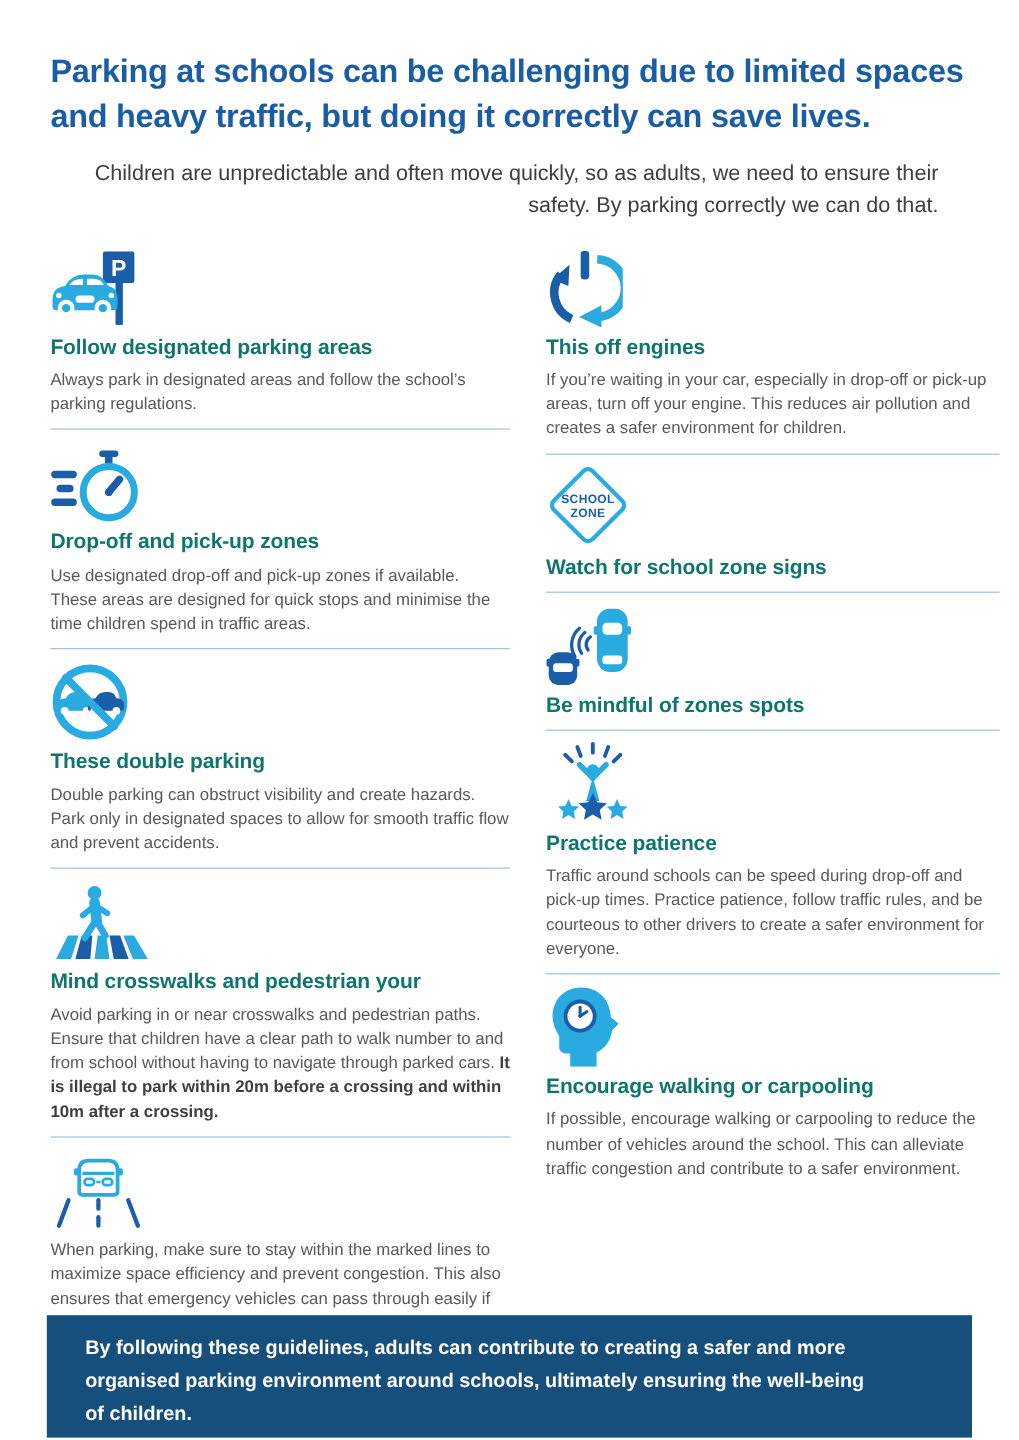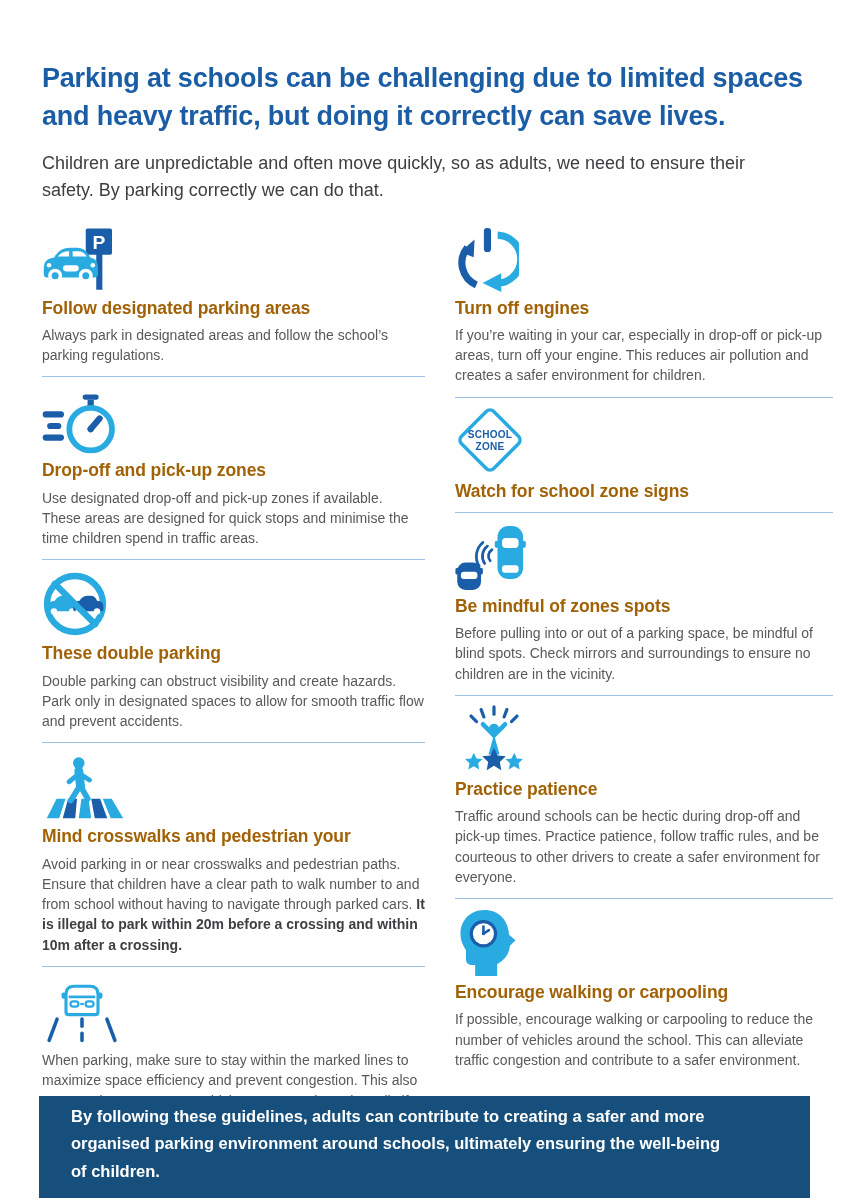--- a/index.html
+++ b/index.html
@@ -2,50 +2,51 @@
 <html><head>
 <meta charset="utf-8">
 <style>
   * { box-sizing: border-box; }
   html,body { margin:0; padding:0; background:#ffffff; }
   body { font-family:"Liberation Sans", sans-serif; }
   .page {
     position:relative; width:849px; height:1200px; background:#ffffff;
     overflow:hidden; margin:0 auto;
   }
-  .header { padding:59px 40px 0 42px; }
+  .header { padding:40px 40px 0 42px; }
   .page-title {
     margin:0; color:#1B5DA5; font-size:27px; line-height:1.42;
     font-weight:bold; max-width:782px; letter-spacing:-0.2px;
   }
   .intro {
     margin:14px 0 0 0; color:#3D3E40; font-size:18px; line-height:1.5;
     max-width:740px;
+    text-align:right;
   }
   .columns {
     display:flex; gap:30px; margin-top:24px; padding:0 16px 0 42px;
   }
   .col { width:383px; }
   .col.right { width:378px; }
   .tip { }
   .icon-box { height:64px; display:flex; align-items:flex-end; margin-bottom:6px; }
   .tip-title {
-    margin:0 0 7px 0; color:#a16207; font-size:17.5px; font-weight:bold;
+    margin:0 0 7px 0; color:#0f766e; font-size:17.5px; font-weight:bold;
     line-height:1.15; letter-spacing:-0.1px;
   }
   .tip-body {
     margin:0; color:#58585A; font-size:14px; line-height:1.45;
   }
   .tip-body strong { color:#3F3F41; font-weight:bold; }
   .divider {
     border:none; border-top:1.5px solid #9CC3E6; margin:11px 0 13px 0;
   }
   .banner {
     position:absolute; left:39px; right:39px; top:1096px; height:102px;
-    background:#174F7C; display:flex; align-items:center;
+    background:#174F7C; display:flex; align-items:flex-end;
   }
   .banner-text {
     color:#ffffff; font-weight:bold; font-size:16.5px; line-height:1.65;
     padding:0 40px 6px 32px; max-width:740px; margin:0;
   }
   svg { display:block; }
 </style>
 </head>
 <body>
 
@@ -168,21 +169,21 @@
       <section class="tip">
         <div class="icon-box">
           <svg width="64" height="64" viewBox="0 0 72 72">
             <path d="M24,64 A27,27 0 0 1 14,22" fill="none" stroke="#1A5DA8" stroke-width="8"></path>
             <polygon points="6,27 22,13 21,33" fill="#1A5DA8"></polygon>
             <path d="M48,8 A27,27 0 0 1 46,62" fill="none" stroke="#29ABE2" stroke-width="8"></path>
             <polygon points="31,62 52,51 52,72" fill="#29ABE2"></polygon>
             <rect x="32.5" y="0" width="8" height="27" rx="3.5" fill="#1A5DA8"></rect>
           </svg>
         </div>
-        <h2 class="tip-title">Turn off engines</h2>
+        <h2 class="tip-title">This off engines</h2>
         <p class="tip-body"><span>If you’re waiting in your car, especially in drop-off or pick-up areas, turn off your engine. This reduces air pollution and creates a safer environment for children.</span><strong></strong></p>
         <hr class="divider">
       </section>
 
       <section class="tip">
         <div class="icon-box">
           <svg width="70" height="70" viewBox="0 0 80 80">
             <g transform="rotate(45 40 40)">
               <rect x="14" y="14" width="52" height="52" rx="6" fill="#ffffff" stroke="#29ABE2" stroke-width="4"></rect>
             </g>
@@ -205,21 +206,20 @@
             <rect x="0" y="46" width="3.5" height="7" rx="1.5" fill="#1A5DA8"></rect>
             <rect x="26.5" y="46" width="3.5" height="7" rx="1.5" fill="#1A5DA8"></rect>
             <rect x="2" y="40" width="26" height="30" rx="9" fill="#1A5DA8"></rect>
             <rect x="6" y="50" width="18" height="8" rx="3" fill="#ffffff"></rect>
             <path d="M40,26 A8,8 0 0 0 38,38" fill="none" stroke="#1A5DA8" stroke-width="3" stroke-linecap="round"></path>
             <path d="M35,22 A14,14 0 0 0 32,41" fill="none" stroke="#1A5DA8" stroke-width="3" stroke-linecap="round"></path>
             <path d="M30,18 A20,20 0 0 0 26,44" fill="none" stroke="#1A5DA8" stroke-width="3" stroke-linecap="round"></path>
           </svg>
         </div>
         <h2 class="tip-title">Be mindful of zones spots</h2>
-        <p class="tip-body"><span>Before pulling into or out of a parking space, be mindful of blind spots. Check mirrors and surroundings to ensure no children are in the vicinity.</span><strong></strong></p>
         <hr class="divider">
       </section>
 
       <section class="tip">
         <div class="icon-box">
           <svg width="78" height="68" viewBox="0 0 84 74">
             <line x1="42" y1="2" x2="42" y2="10" stroke="#1A5DA8" stroke-width="3.5" stroke-linecap="round"></line>
             <line x1="28" y1="5" x2="31" y2="13" stroke="#1A5DA8" stroke-width="3.5" stroke-linecap="round"></line>
             <line x1="56" y1="5" x2="53" y2="13" stroke="#1A5DA8" stroke-width="3.5" stroke-linecap="round"></line>
             <line x1="17" y1="12" x2="23" y2="18" stroke="#1A5DA8" stroke-width="3.5" stroke-linecap="round"></line>
@@ -233,21 +233,21 @@
             </g>
             <g transform="translate(20,62)" fill="#29ABE2">
               <path d="M0,-10 L2.9,-3.7 L9.5,-3.1 L4.7,1.5 L5.9,8.1 L0,4.6 L-5.9,8.1 L-4.7,1.5 L-9.5,-3.1 L-2.9,-3.7 Z"></path>
             </g>
             <g transform="translate(64,62)" fill="#29ABE2">
               <path d="M0,-10 L2.9,-3.7 L9.5,-3.1 L4.7,1.5 L5.9,8.1 L0,4.6 L-5.9,8.1 L-4.7,1.5 L-9.5,-3.1 L-2.9,-3.7 Z"></path>
             </g>
           </svg>
         </div>
         <h2 class="tip-title">Practice patience</h2>
-        <p class="tip-body"><span>Traffic around schools can be hectic during drop-off and pick-up times. Practice patience, follow traffic rules, and be courteous to other drivers to create a safer environment for everyone.</span><strong></strong></p>
+        <p class="tip-body"><span>Traffic around schools can be speed during drop-off and pick-up times. Practice patience, follow traffic rules, and be courteous to other drivers to create a safer environment for everyone.</span><strong></strong></p>
         <hr class="divider">
       </section>
 
       <section class="tip">
         <div class="icon-box">
           <svg width="66" height="68" viewBox="0 0 72 74">
             <path fill="#29ABE2" d="M32,2 C16,2 6,14 6,28 C6,36 9,41 12,46 L12,56 C12,60 15,62 19,62 L22,62 L22,74 L46,74 L46,61 C54,57 59,50 60,41 L66,35 L59,29 C58,13 48,2 32,2 Z"></path>
             <circle cx="31" cy="28" r="15" fill="#1A5DA8"></circle>
             <circle cx="31" cy="28" r="11.5" fill="#ffffff"></circle>
             <line x1="31" y1="28" x2="31" y2="20" stroke="#1A5DA8" stroke-width="2.8" stroke-linecap="round"></line>

